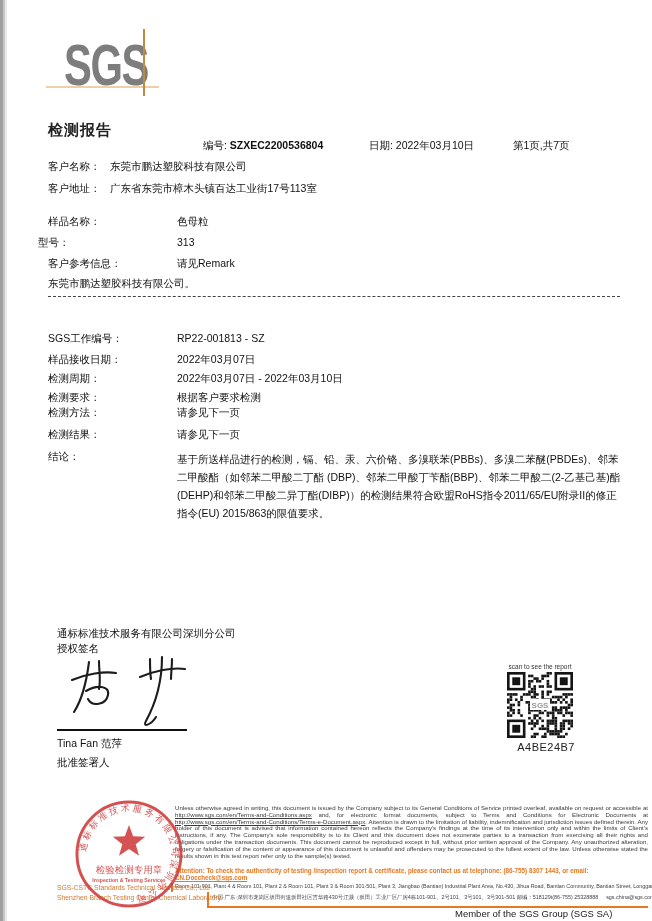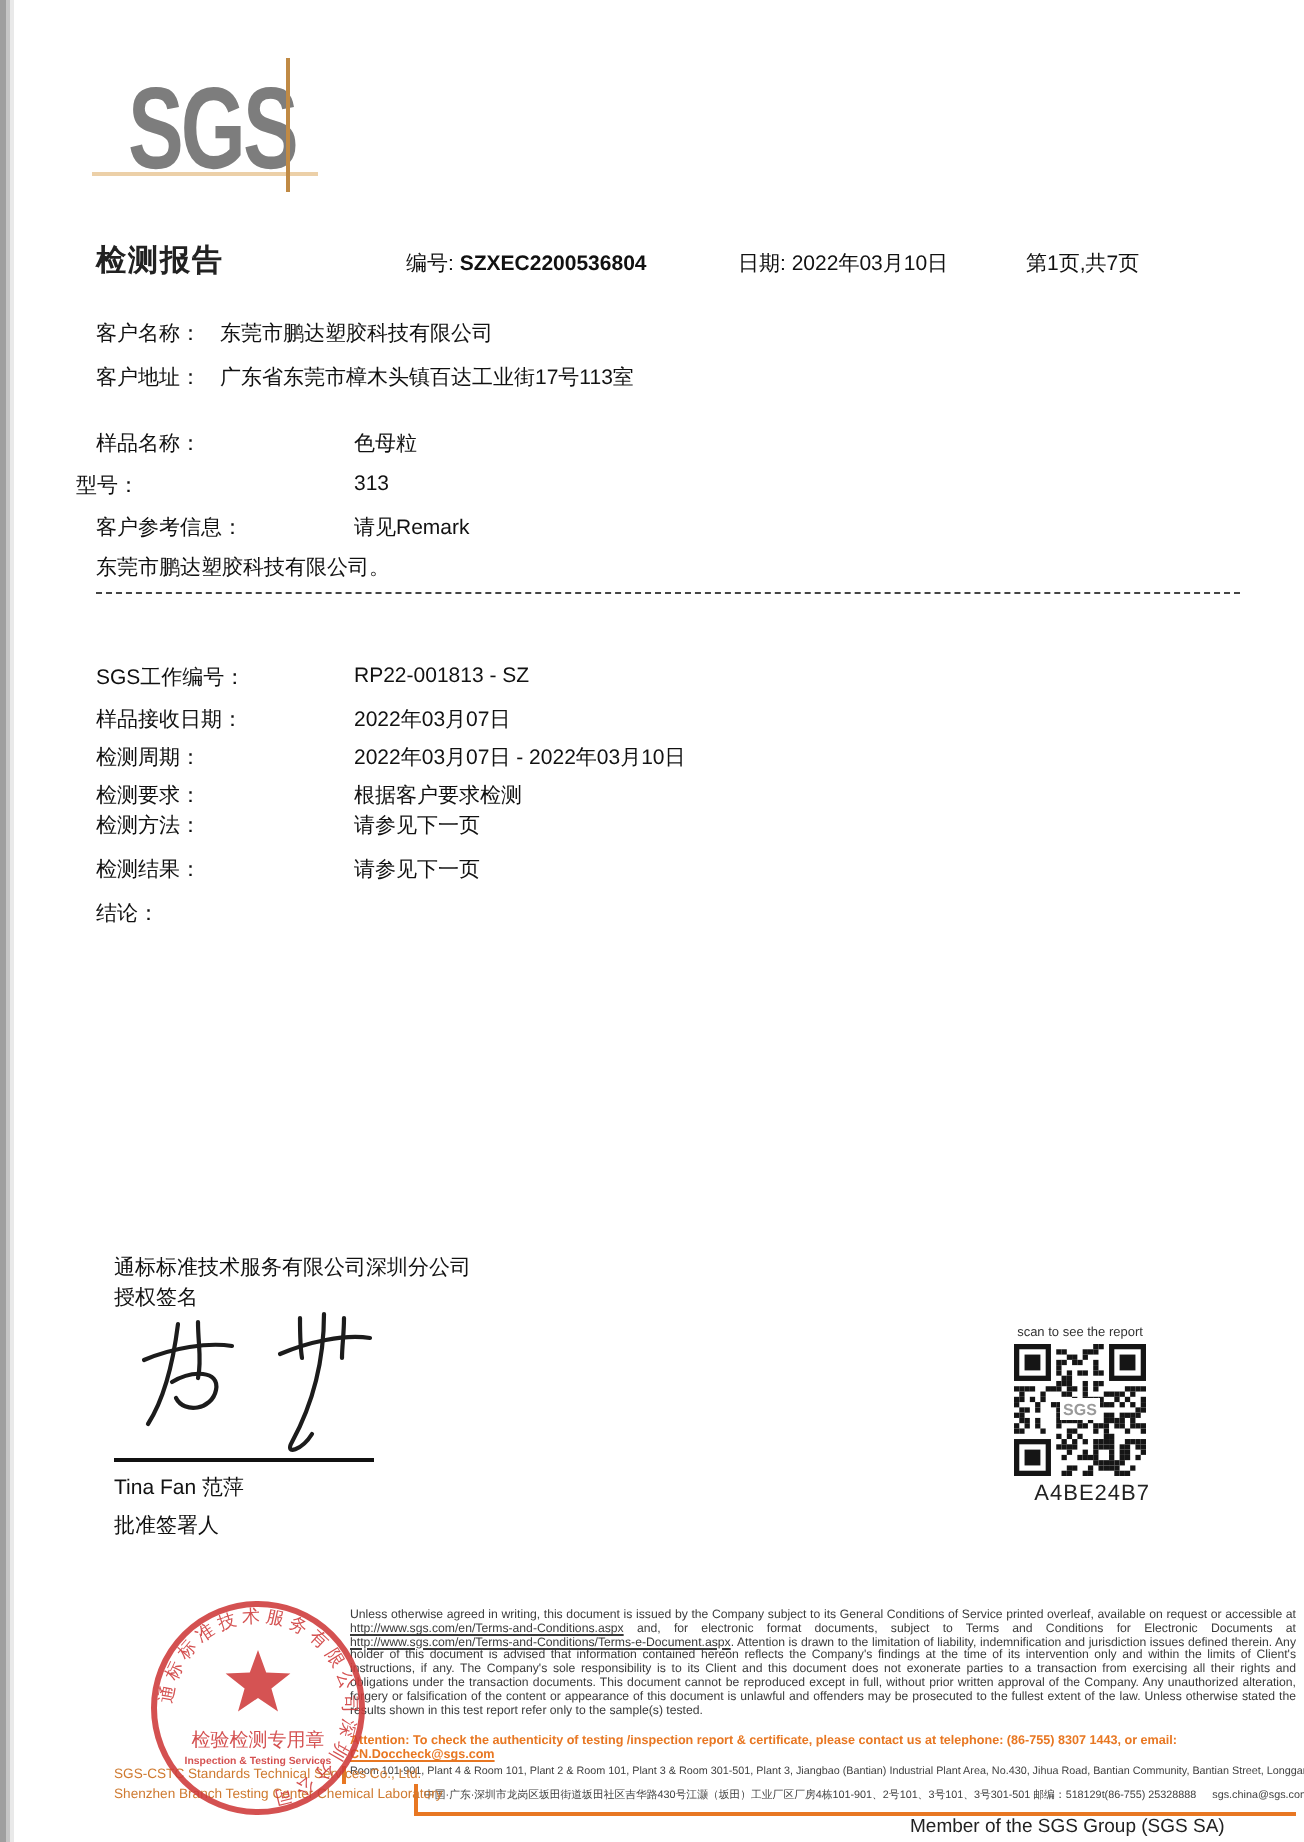--- a/index.html
+++ b/index.html
@@ -7,21 +7,21 @@
         font-family:"Liberation Sans","DejaVu Sans",sans-serif;color:#1a1a1a;}
   .abs{position:absolute;white-space:nowrap;}
   .wrap{position:absolute;white-space:normal;}
   .edge{position:absolute;left:0;top:0;width:7px;height:921px;
         background:linear-gradient(90deg,#9f9f9f 0 3px,#c6c6c6 3px 5px,#e9e9e9 5px 7px);}
   .logo{position:absolute;left:64px;top:36px;font-size:58px;font-weight:bold;color:#7d7d7d;
         line-height:1;letter-spacing:-2px;transform:scaleX(.72);transform-origin:left top;}
   .logo-h{position:absolute;left:46px;top:86px;width:113px;height:2px;background:#ecd0a8;}
   .logo-v{position:absolute;left:143px;top:29px;width:2px;height:67px;background:#c08a45;}
   .title{font-size:15px;font-weight:bold;letter-spacing:1px;color:#222;}
-  .meta{font-size:10.5px;color:#111;}
+  .meta{font-size:10.5px;color:#111;margin-top:14px;}
   .body-t{font-size:10.5px;color:#111;}
   .dash{position:absolute;left:48px;top:296px;width:572px;border-top:1px dashed #444;}
   .concl{font-size:10.5px;line-height:18px;color:#111;width:448px;}
   .sigline{position:absolute;left:57px;top:729px;width:130px;height:2px;background:#111;}
   .qr-cap{font-size:6.5px;color:#333;text-align:center;width:70px;}
   .qr-code{font-size:11px;color:#222;text-align:right;width:70px;letter-spacing:.5px;}
   .legal{left:175px;top:805px;width:473px;font-size:6.1px;line-height:6.8px;color:#3a3a3a;
          text-align:justify;}
   .legal u{text-decoration:underline;}
   .attn{left:175px;top:867px;width:473px;font-size:6.3px;line-height:7.2px;font-weight:bold;
@@ -76,20 +76,21 @@
   <div class="abs body-t" style="left:48px;top:372px">检测周期：</div>
   <div class="abs body-t" style="left:177px;top:372px">2022年03月07日 - 2022年03月10日</div>
   <div class="abs body-t" style="left:48px;top:391px">检测要求：</div>
   <div class="abs body-t" style="left:177px;top:391px">根据客户要求检测</div>
   <div class="abs body-t" style="left:48px;top:406px">检测方法：</div>
   <div class="abs body-t" style="left:177px;top:406px">请参见下一页</div>
   <div class="abs body-t" style="left:48px;top:428px">检测结果：</div>
   <div class="abs body-t" style="left:177px;top:428px">请参见下一页</div>
 
   <div class="abs body-t" style="left:48px;top:450px">结论：</div>
+  <div class="wrap concl" style="left:177px;top:450px">基于所送样品进行的检测，镉、铅、汞、六价铬、多溴联苯(PBBs)、多溴二苯醚(PBDEs)、邻苯二甲酸酯（如邻苯二甲酸二丁酯 (DBP)、邻苯二甲酸丁苄酯(BBP)、邻苯二甲酸二(2-乙基己基)酯(DEHP)和邻苯二甲酸二异丁酯(DIBP)）的检测结果符合欧盟RoHS指令2011/65/EU附录II的修正指令(EU) 2015/863的限值要求。</div>
 
   <div class="abs body-t" style="left:57px;top:627px">通标标准技术服务有限公司深圳分公司</div>
   <div class="abs body-t" style="left:57px;top:642px">授权签名</div>
 
   <svg class="abs" style="left:58px;top:652px" width="160" height="78" viewBox="0 0 160 78">
     <g fill="none" stroke="#1c1c1c" stroke-width="2.1" stroke-linecap="round">
       <path d="M14 28 C28 22, 46 19, 58 21"></path>
       <path d="M31 10 C29 26, 25 46, 16 60"></path>
       <path d="M41 9 C41 20, 43 28, 41 37"></path>
       <path d="M28 39 C38 33, 52 33, 50 43 C48 53, 34 55, 30 47"></path>

